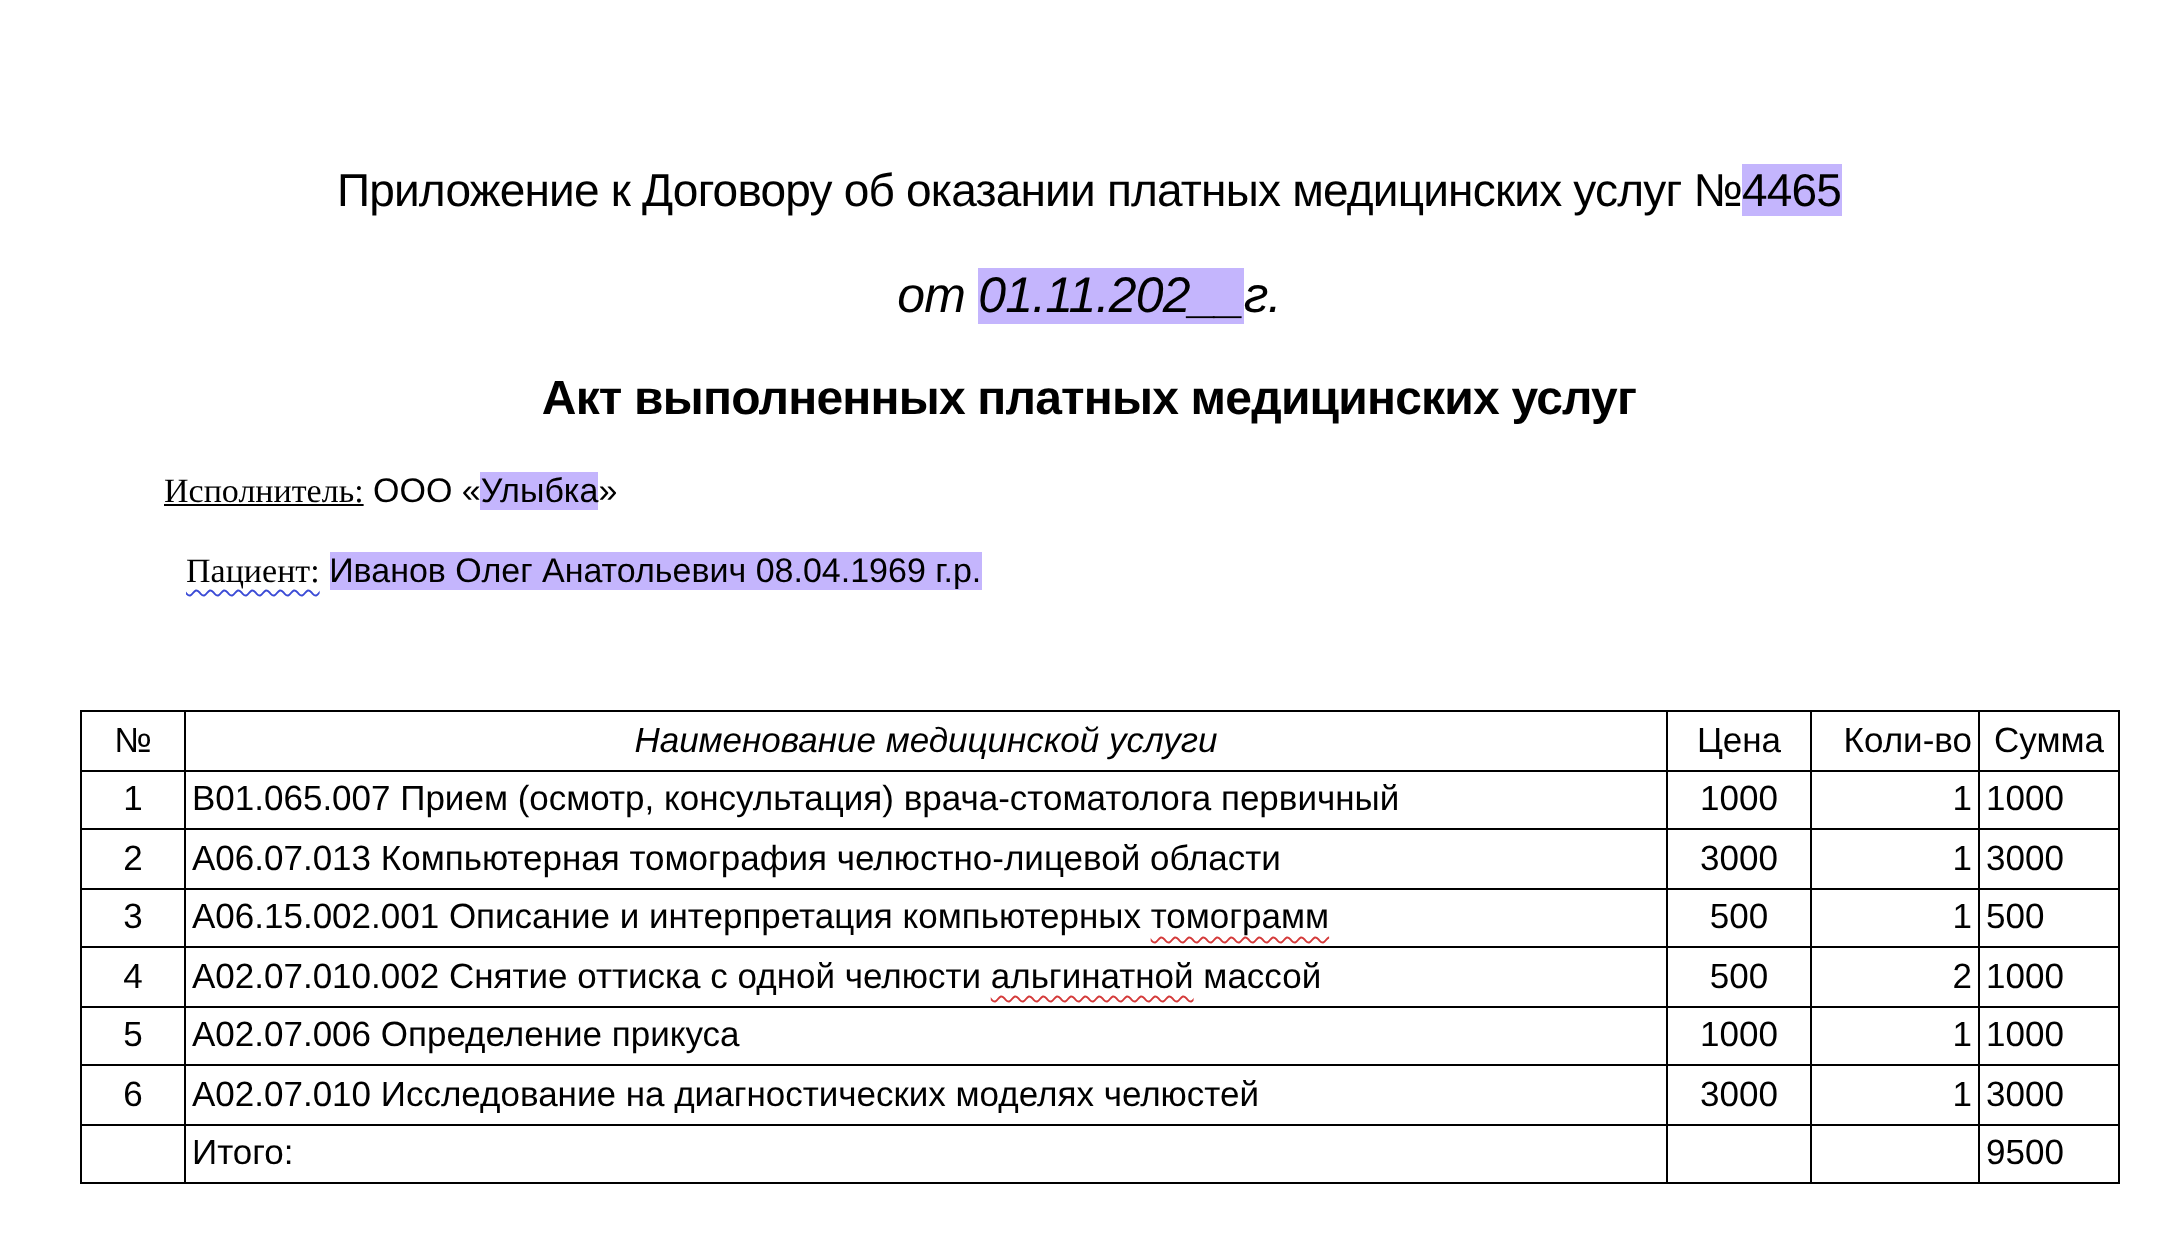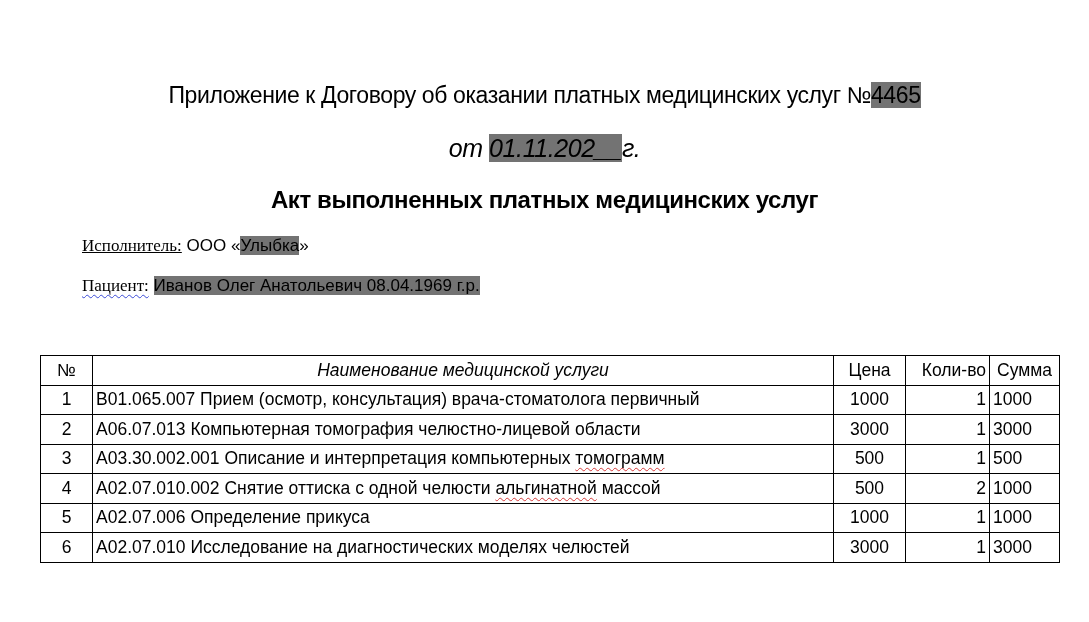--- a/index.html
+++ b/index.html
@@ -1,27 +1,27 @@
 <!DOCTYPE html>
 <html><head>
 <meta charset="utf-8">
 <style>
   html, body { margin: 0; padding: 0; background: #ffffff; }
   body { width: 1089px; height: 622px; position: relative; overflow: hidden;
          font-family: "Liberation Sans", "DejaVu Sans", sans-serif; color: #000; }
-  .hl { background: #737373; }
+  .hl { background: #c4b5fd; }
   .line { position: absolute; left: 0; width: 1089px; text-align: center; white-space: nowrap; }
   #title1 { top: 82px; font-size: 23px; letter-spacing: -0.4px; }
   #title2 { top: 134px; font-size: 25px; letter-spacing: -0.4px; font-style: italic; }
   #title3 { top: 186px; font-size: 24px; font-weight: bold; letter-spacing: -0.4px; }
   .party { position: absolute; left: 82px; font-size: 17px; white-space: nowrap; }
   #executor { top: 236px; }
   #patient { top: 276px; }
   .ul { text-decoration: underline; font-family: Liberation Serif, serif; }
-  .wavy-blue { text-decoration: underline wavy #3b4bd6; text-decoration-thickness: 1px; text-underline-offset: 3px; }
+  .wavy-blue { text-decoration: underline wavy #3b4bd6; text-decoration-thickness: 1px; text-underline-offset: 3px; margin-left: 11px; }
   .wavy-red { text-decoration: underline wavy #d43a3a; text-decoration-thickness: 1px; text-underline-offset: 3px; }
 
   table#services { position: absolute; left: 40px; top: 355px; border-collapse: collapse;
                    font-size: 17.5px; table-layout: fixed; }
   #services td, #services th { border: 1px solid #000; height: 28.5px; padding: 0 3px;
                    font-weight: normal; white-space: nowrap; overflow: hidden; }
   .c-no { width: 45px; text-align: center; }
   .c-name { width: 734px; text-align: left; }
   th.c-name { text-align: center; font-style: italic; }
   .c-price { width: 65px; text-align: center; }
@@ -66,21 +66,21 @@
     </tr>
     <tr>
       <td class="c-no">2</td>
       <td class="c-name">A06.07.013 Компьютерная томография челюстно-лицевой области</td>
       <td class="c-price">3000</td>
       <td class="c-qty">1</td>
       <td class="c-sum">3000</td>
     </tr>
     <tr>
       <td class="c-no">3</td>
-      <td class="c-name"><span>A03.30.002.001 Описание и интерпретация компьютерных </span><span class="wavy-red">томограмм</span></td>
+      <td class="c-name"><span>A06.15.002.001 Описание и интерпретация компьютерных </span><span class="wavy-red">томограмм</span></td>
       <td class="c-price">500</td>
       <td class="c-qty">1</td>
       <td class="c-sum">500</td>
     </tr>
     <tr>
       <td class="c-no">4</td>
       <td class="c-name"><span>A02.07.010.002 Снятие оттиска с одной челюсти </span><span class="wavy-red">альгинатной</span><span> массой</span></td>
       <td class="c-price">500</td>
       <td class="c-qty">2</td>
       <td class="c-sum">1000</td>
@@ -92,14 +92,21 @@
       <td class="c-qty">1</td>
       <td class="c-sum">1000</td>
     </tr>
     <tr>
       <td class="c-no">6</td>
       <td class="c-name">A02.07.010 Исследование на диагностических моделях челюстей</td>
       <td class="c-price">3000</td>
       <td class="c-qty">1</td>
       <td class="c-sum">3000</td>
     </tr>
+    <tr>
+      <td class="c-no"></td>
+      <td class="c-name">Итого:</td>
+      <td class="c-price"></td>
+      <td class="c-qty"></td>
+      <td class="c-sum">9500</td>
+    </tr>
   </tbody>
 </table>
 
 </body></html>

